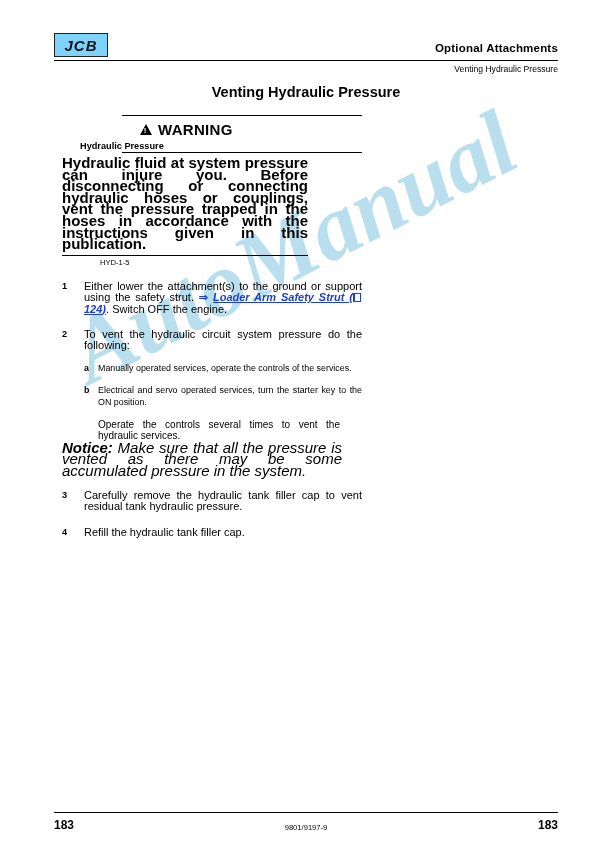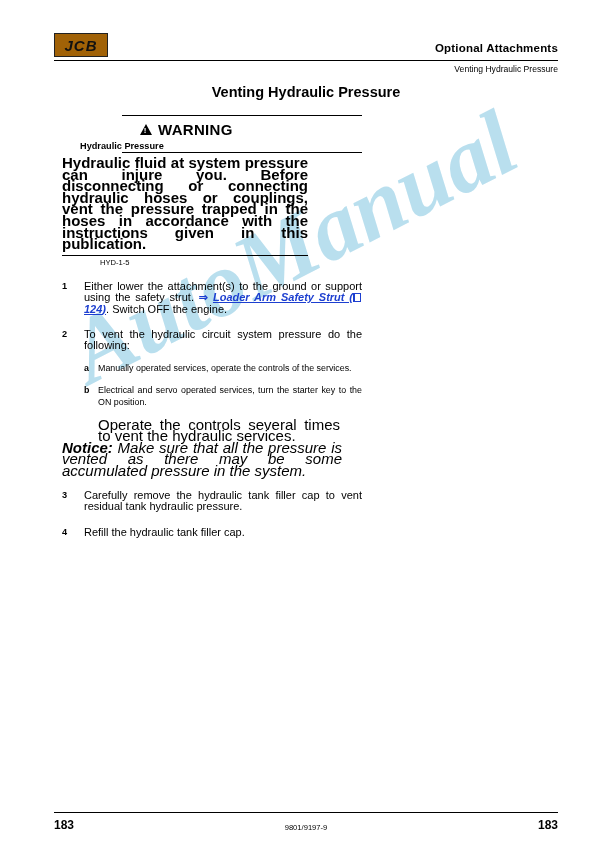--- a/index.html
+++ b/index.html
@@ -24,21 +24,21 @@
     background: #ffffff;
   }
 
   
   .logo {
     position: absolute;
     left: 54px;
     top: 33px;
     width: 52px;
     height: 22px;
-    background: #a16207;
+    background: #7dd3fc;
     border: 1px solid #222;
     display: flex;
     align-items: center;
     justify-content: center;
   }
   .logo-text {
     font-family: "Liberation Sans", sans-serif;
     font-weight: bold;
     font-style: italic;
     font-size: 15px;
@@ -208,21 +208,21 @@
   }
   .substep-body {
     flex: 1;
     font-size: 8.9px;
     line-height: 11.4px;
     text-align: justify;
   }
   .substep-extra {
     margin-left: 36px;
     margin-top: 11px;
-    font-size: 15px;
+    font-size: 10px;
     line-height: 11.4px;
     text-align: justify;
     width: 242px;
   }
 
   .notice {
     margin-top: 0;
     font-size: 15px;
     line-height: 11.4px;
     font-style: italic;

